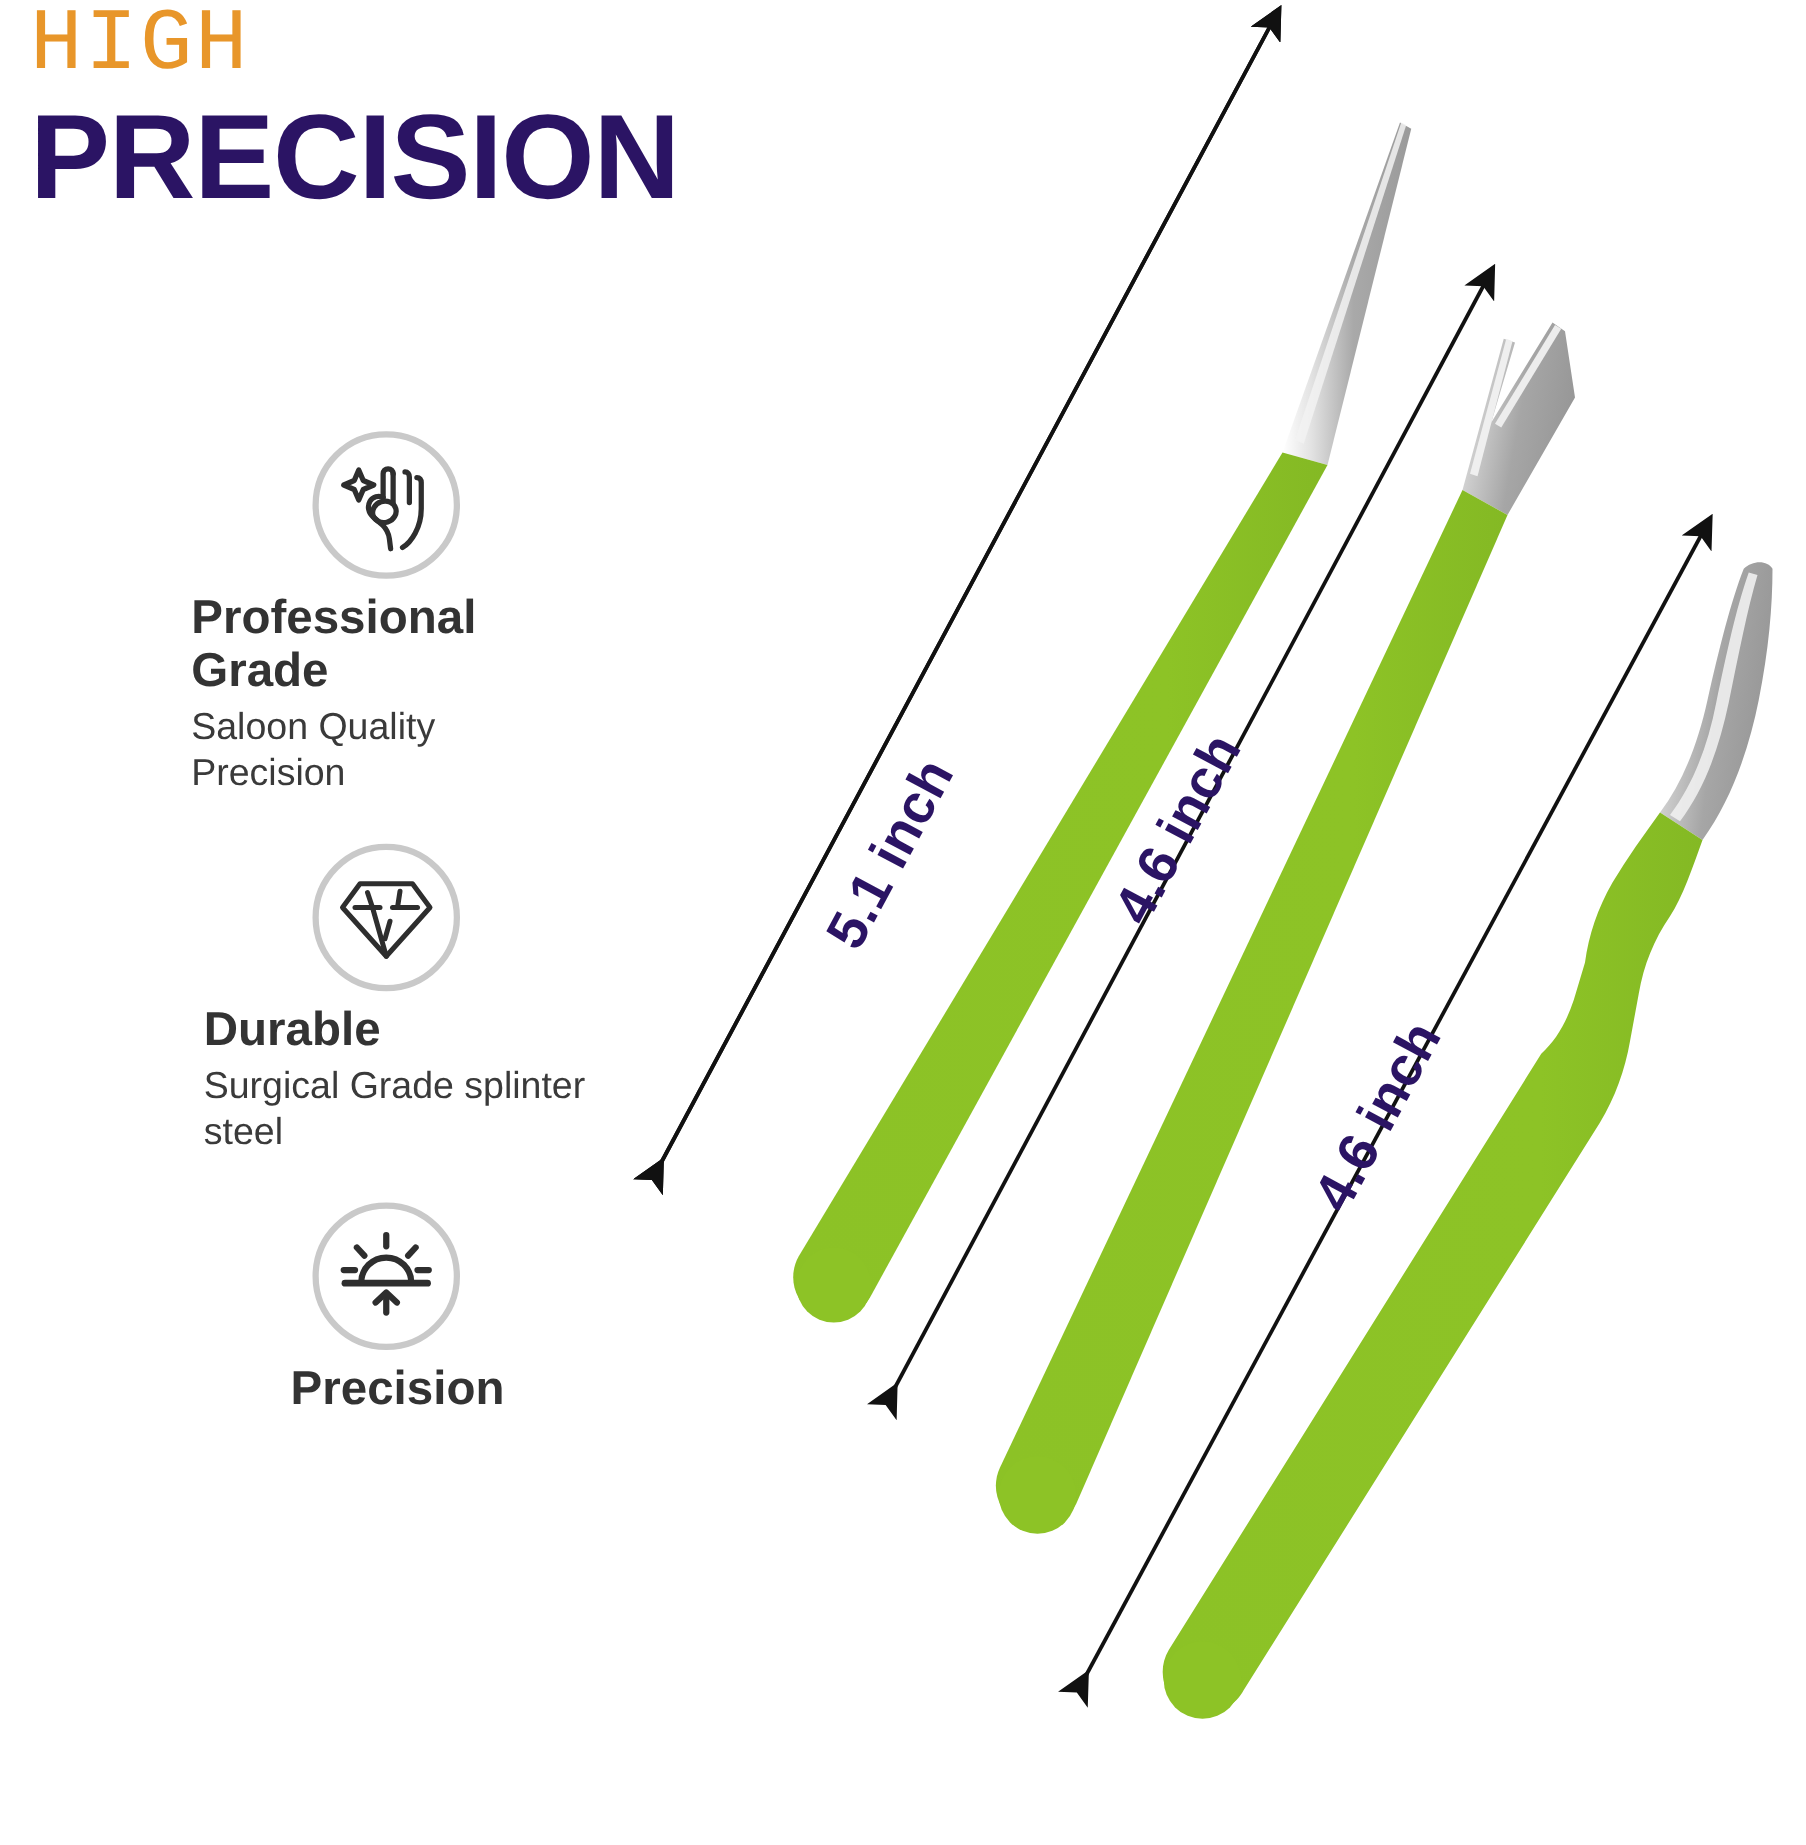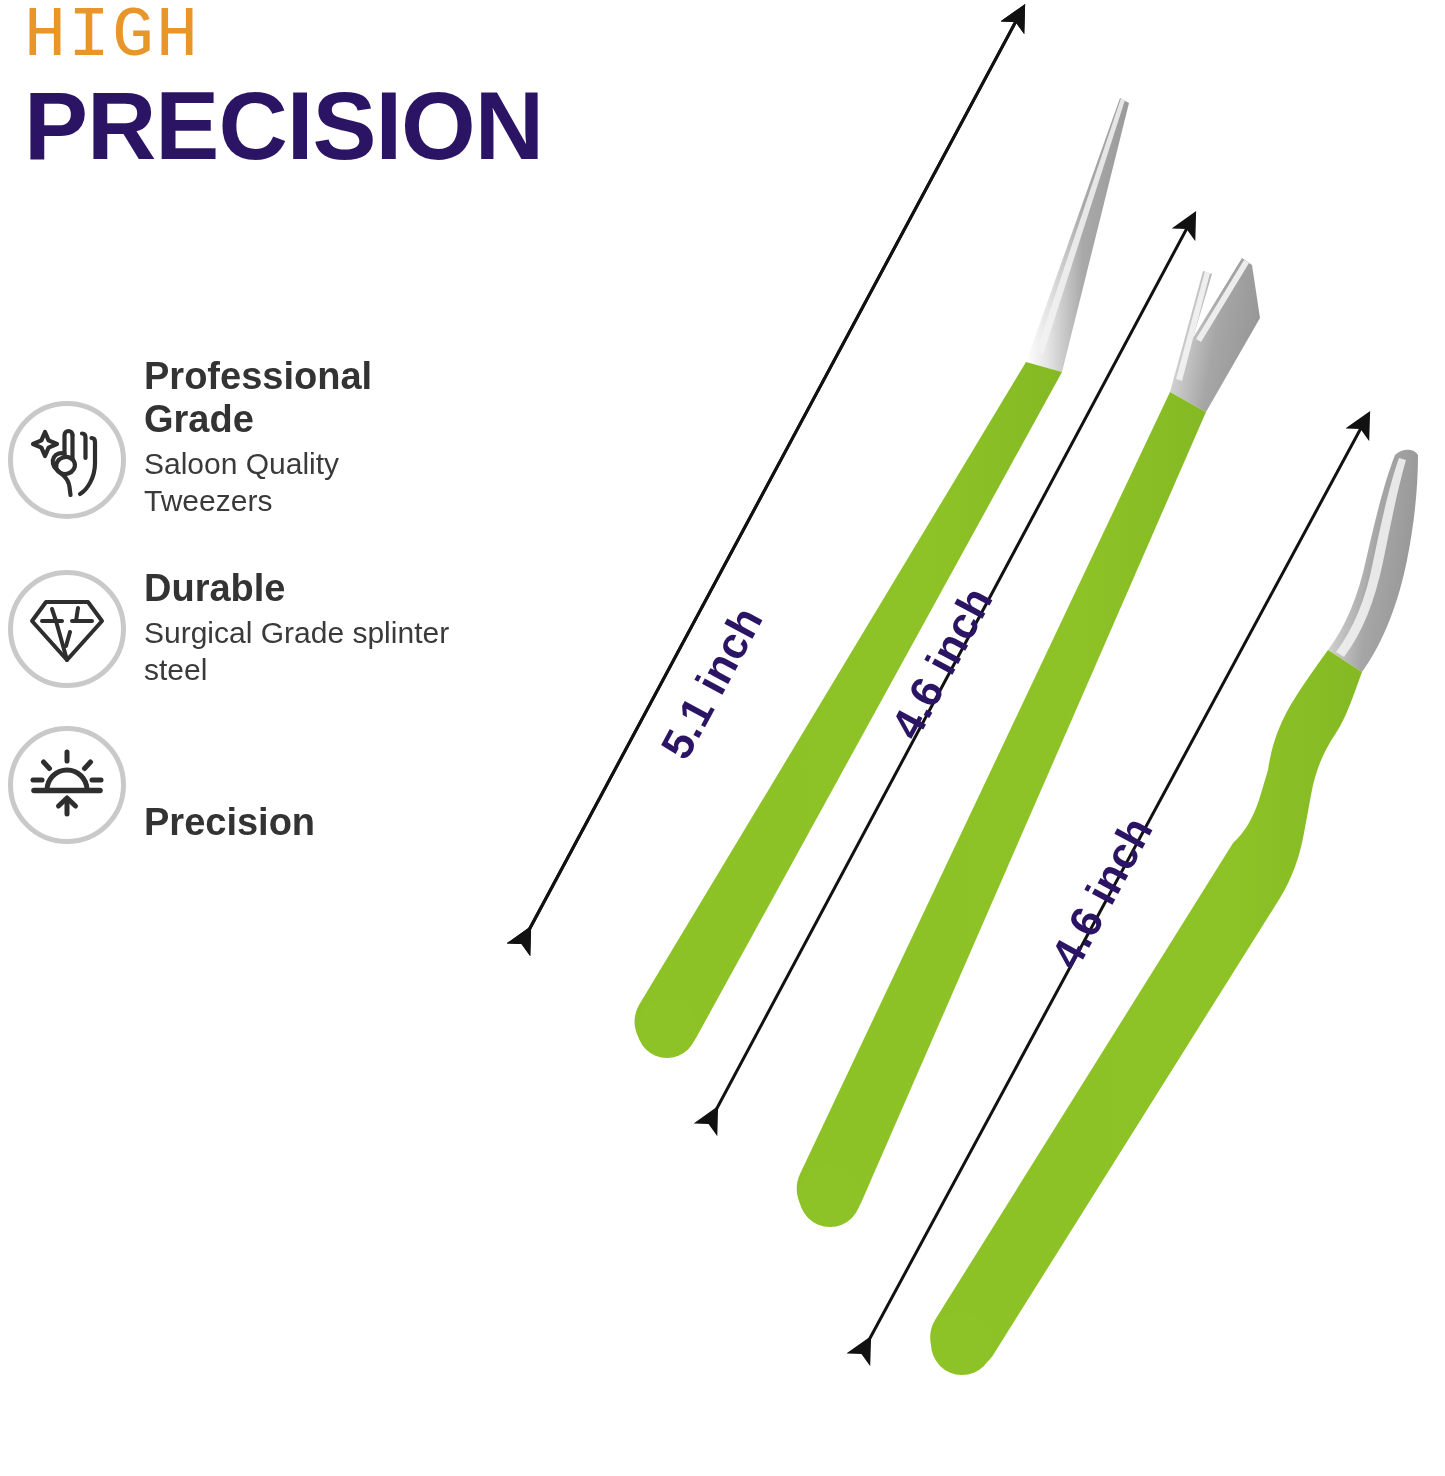--- a/index.html
+++ b/index.html
@@ -52,22 +52,23 @@
   
   #features {
     position: absolute;
     left: 8px;
     top: 345px;
     width: 620px;
   }
   .feature-row {
     position: relative;
     display: flex;
-    align-items: flex-end;
+    align-items: center;
     margin-bottom: 38px;
+    flex-direction: column;
   }
   .feature-icon-circle {
     flex: 0 0 auto;
     width: 118px;
     height: 118px;
     border-radius: 50%;
     border: 5px solid #C9C9C9;
     box-sizing: border-box;
     display: flex;
     align-items: center;
@@ -133,21 +134,21 @@
           <path d="M57 15.5 C59.3 15.5 60.5 17.2 60.5 19.5 L60.5 40"></path>
           <path d="M66.5 20 C68.8 20 70 21.7 70 24 L70 45 C70 60 62 72 55 76"></path>
           <path d="M47.5 17 C47.5 14.7 45.8 13 43.5 13 C41.2 13 39.5 14.7 39.5 17 L39.5 36"></path>
 
           <path d="M39.5 36 C36 34 31 35.5 29 39 C26.6 43.2 27.8 48.4 31.5 51.5 L39 58 C42 61 44 65 44.5 69 L45.5 77"></path>
           <ellipse cx="40.5" cy="47.5" rx="9.5" ry="8.5" transform="rotate(-18 40.5 47.5)"></ellipse>
         </svg>
       </div>
       <div class="feature-text">
         <div class="feature-title">Professional Grade</div>
-        <div class="feature-desc">Saloon Quality Tweezers</div>
+        <div class="feature-desc">Saloon Quality Precision</div>
       </div>
     </div>
 
     <div class="feature-row">
       <div class="feature-icon-circle">
         <svg width="82" height="82" viewBox="0 0 82 82" fill="none" stroke="#2E2E2E" stroke-width="4" stroke-linecap="round" stroke-linejoin="round">
           <path d="M20 14 L62 14 L76 33 L41 72 L6 33 Z"></path>
           <path d="M6 33 L76 33" stroke-opacity="0"></path>
           <path d="M16 33 L36 33"></path>
           <path d="M46 33 L66 33"></path>

